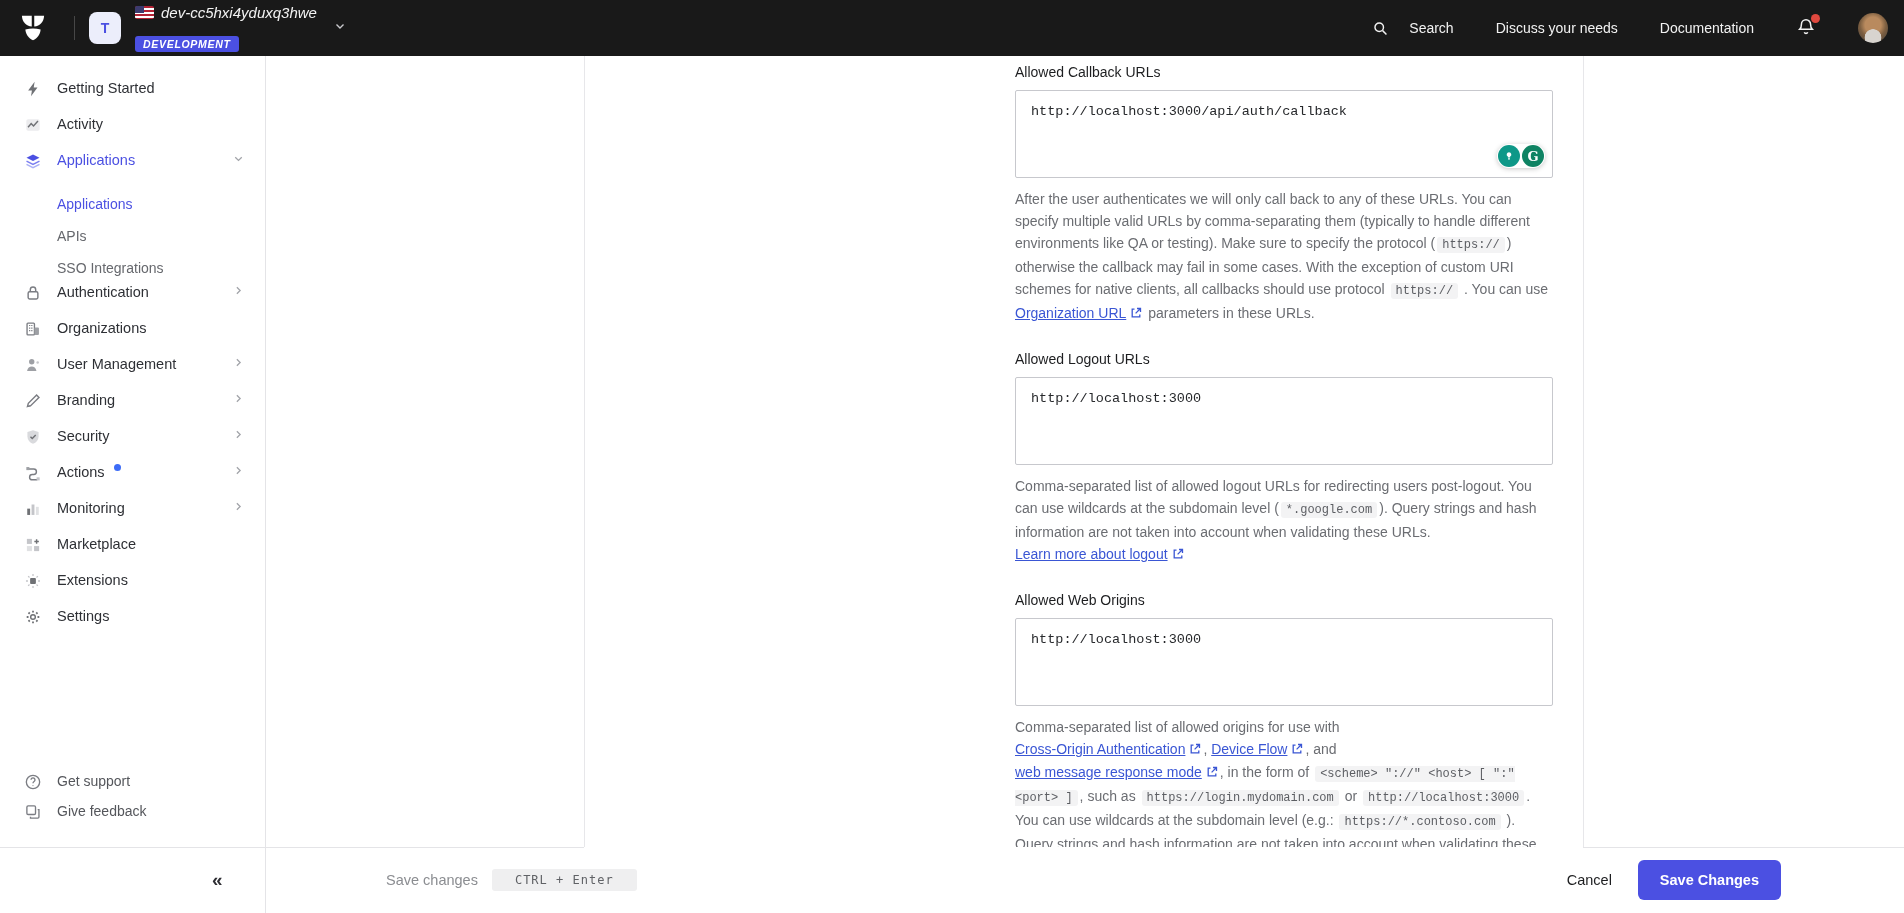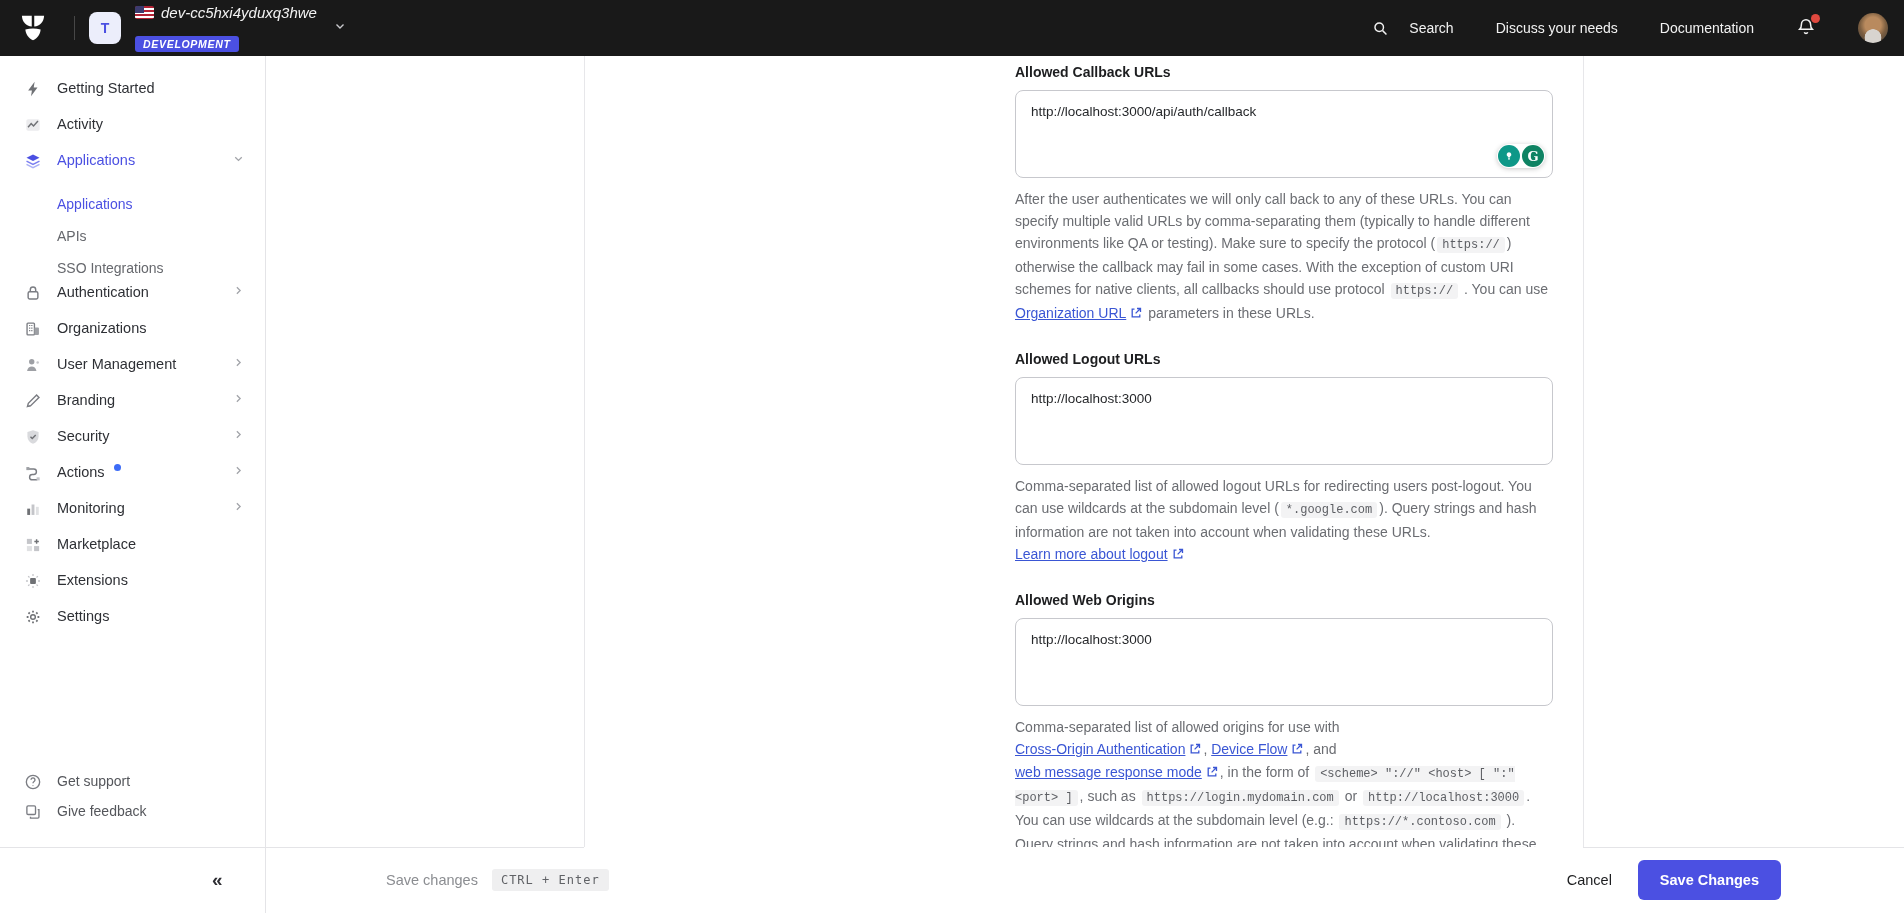--- a/index.html
+++ b/index.html
@@ -47,24 +47,24 @@
   .actions-dot { width:7px; height:7px; border-radius:50%; background:#3d6cf7; margin-left:9px; }
   .sb-footer { position:absolute; bottom:14px; left:0; width:100%;margin-top:39px; }
   .sb-footer .nav-item { height:30px; font-size:14px; color:#54565b; }
 
   
   .panel-border { position:absolute; top:56px; width:1px; height:791px; background:#e7e7ea; z-index:5; }
   .pb-left { left:584px; } .pb-right { left:1583px; }
 
   
   .content { position:absolute; left:1015px; top:56px; width:538px; z-index:4; }
-  .flabel { font-size:14px; font-weight:700; color:#1d1e20; margin-top:6px; line-height:20px; }
+  .flabel { font-size:14px; font-weight:400; color:#1d1e20; margin-top:6px; line-height:20px; }
   .ta-wrap { position:relative; margin-top:8px; }
-  .ta { width:538px; height:88px; resize:none; border:1px solid #c7c8cd; border-radius:8px;
-    padding:11px 15px; font-family:Liberation Sans, sans-serif; font-size:13.5px; color:#26282b;
+  .ta { width:538px; height:88px; resize:none; border:1px solid #c7c8cd; border-radius:2px;
+    padding:11px 15px; font-family:Liberation Mono, monospace; font-size:13.5px; color:#26282b;
     line-height:19px; outline:none; background:#fff; display:block; }
   .gram { position:absolute; right:8px; bottom:10px; display:flex; align-items:center; gap:2px;
     background:#fff; border-radius:13px; padding:1px; box-shadow:0 1px 5px rgba(0,0,0,.22); cursor:pointer; }
   .g1 { width:22px; height:22px; border-radius:50%; background:#0e9888; display:flex;
     align-items:center; justify-content:center; }
   .g2 { width:22px; height:22px; border-radius:50%; background:#0f8363; color:#fff; font-weight:700;
     font-size:13px; display:flex; align-items:center; justify-content:center;
     font-family:"DejaVu Serif", serif; }
   .help { margin-top:10px; font-size:14px; line-height:22px; color:#6b6d72; }
   .help code { font-family:Liberation Mono, monospace; font-size:12px; background:#f3f3f4;
@@ -75,21 +75,21 @@
 
   
   .footbar { position:absolute; left:0; bottom:0; width:100%; height:66px; background:#fff; z-index:25; }
   .footbar::before { content:""; position:absolute; top:0; left:0; width:584px; height:1px; background:#e4e4e7; }
   .footbar::after { content:""; position:absolute; top:0; left:1583px; right:0; height:1px; background:#e4e4e7; }
   .collapse-btn { position:absolute; left:212px; top:21px; font-size:19px; font-weight:700;
     color:#2e2e33; cursor:pointer; line-height:24px; }
   .save-hint { position:absolute; left:386px; top:0; height:66px; display:flex; align-items:center;
     gap:14px; font-size:14.5px; color:#8b8d91; }
   .kbd { font-family:"DejaVu Sans Mono", monospace; font-size:12px; color:#606266; background:#efeff0;
-    padding:4px 9px; border-radius:3px; letter-spacing:1px; }
+    padding:4px 23px; border-radius:3px; letter-spacing:1px; }
   .foot-right { position:absolute; right:123px; top:13px; display:flex; align-items:center; gap:26px; }
   .cancel-btn { font-size:14.5px; font-weight:500; color:#1d1e20; cursor:pointer; background:none; border:none;
     font-family:"Liberation Sans", sans-serif; }
   .save-btn { background:#4b50e2; color:#fff; border:none; border-radius:6px; height:40px;
     padding:0 22px; font-size:14.5px; font-weight:600; cursor:pointer;
     font-family:"Liberation Sans", sans-serif; }
 </style>
 </head>
 <body>
 

